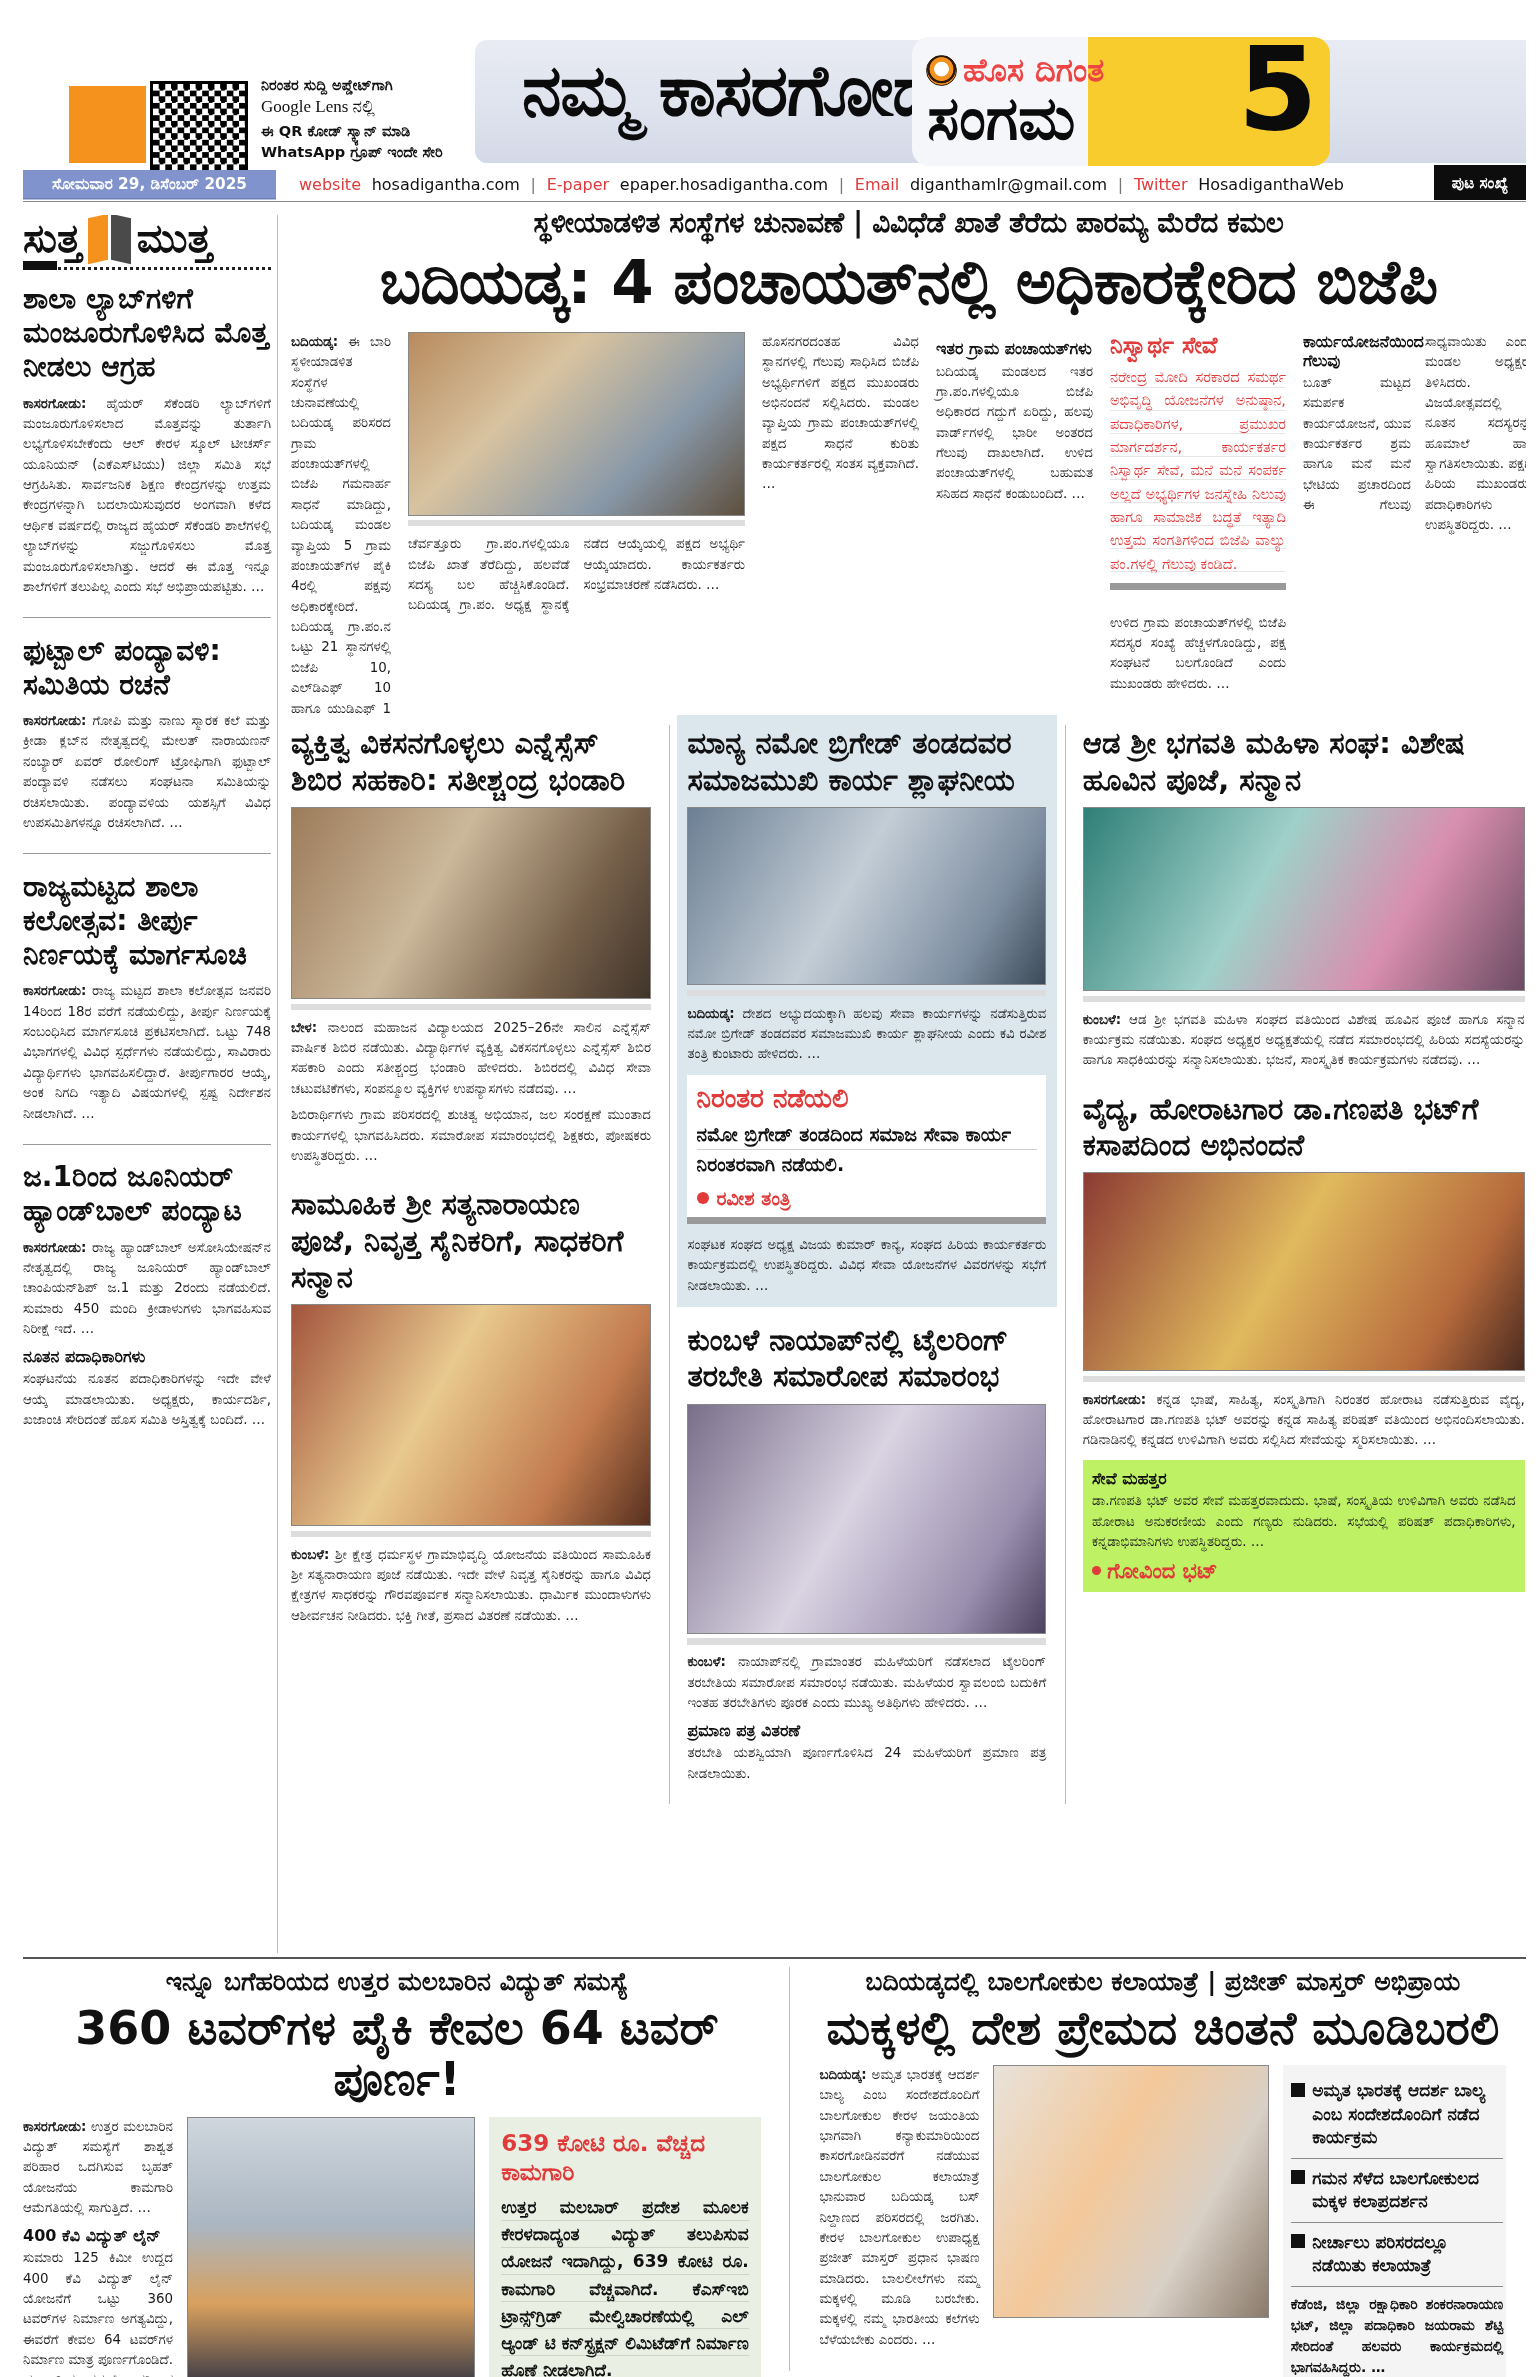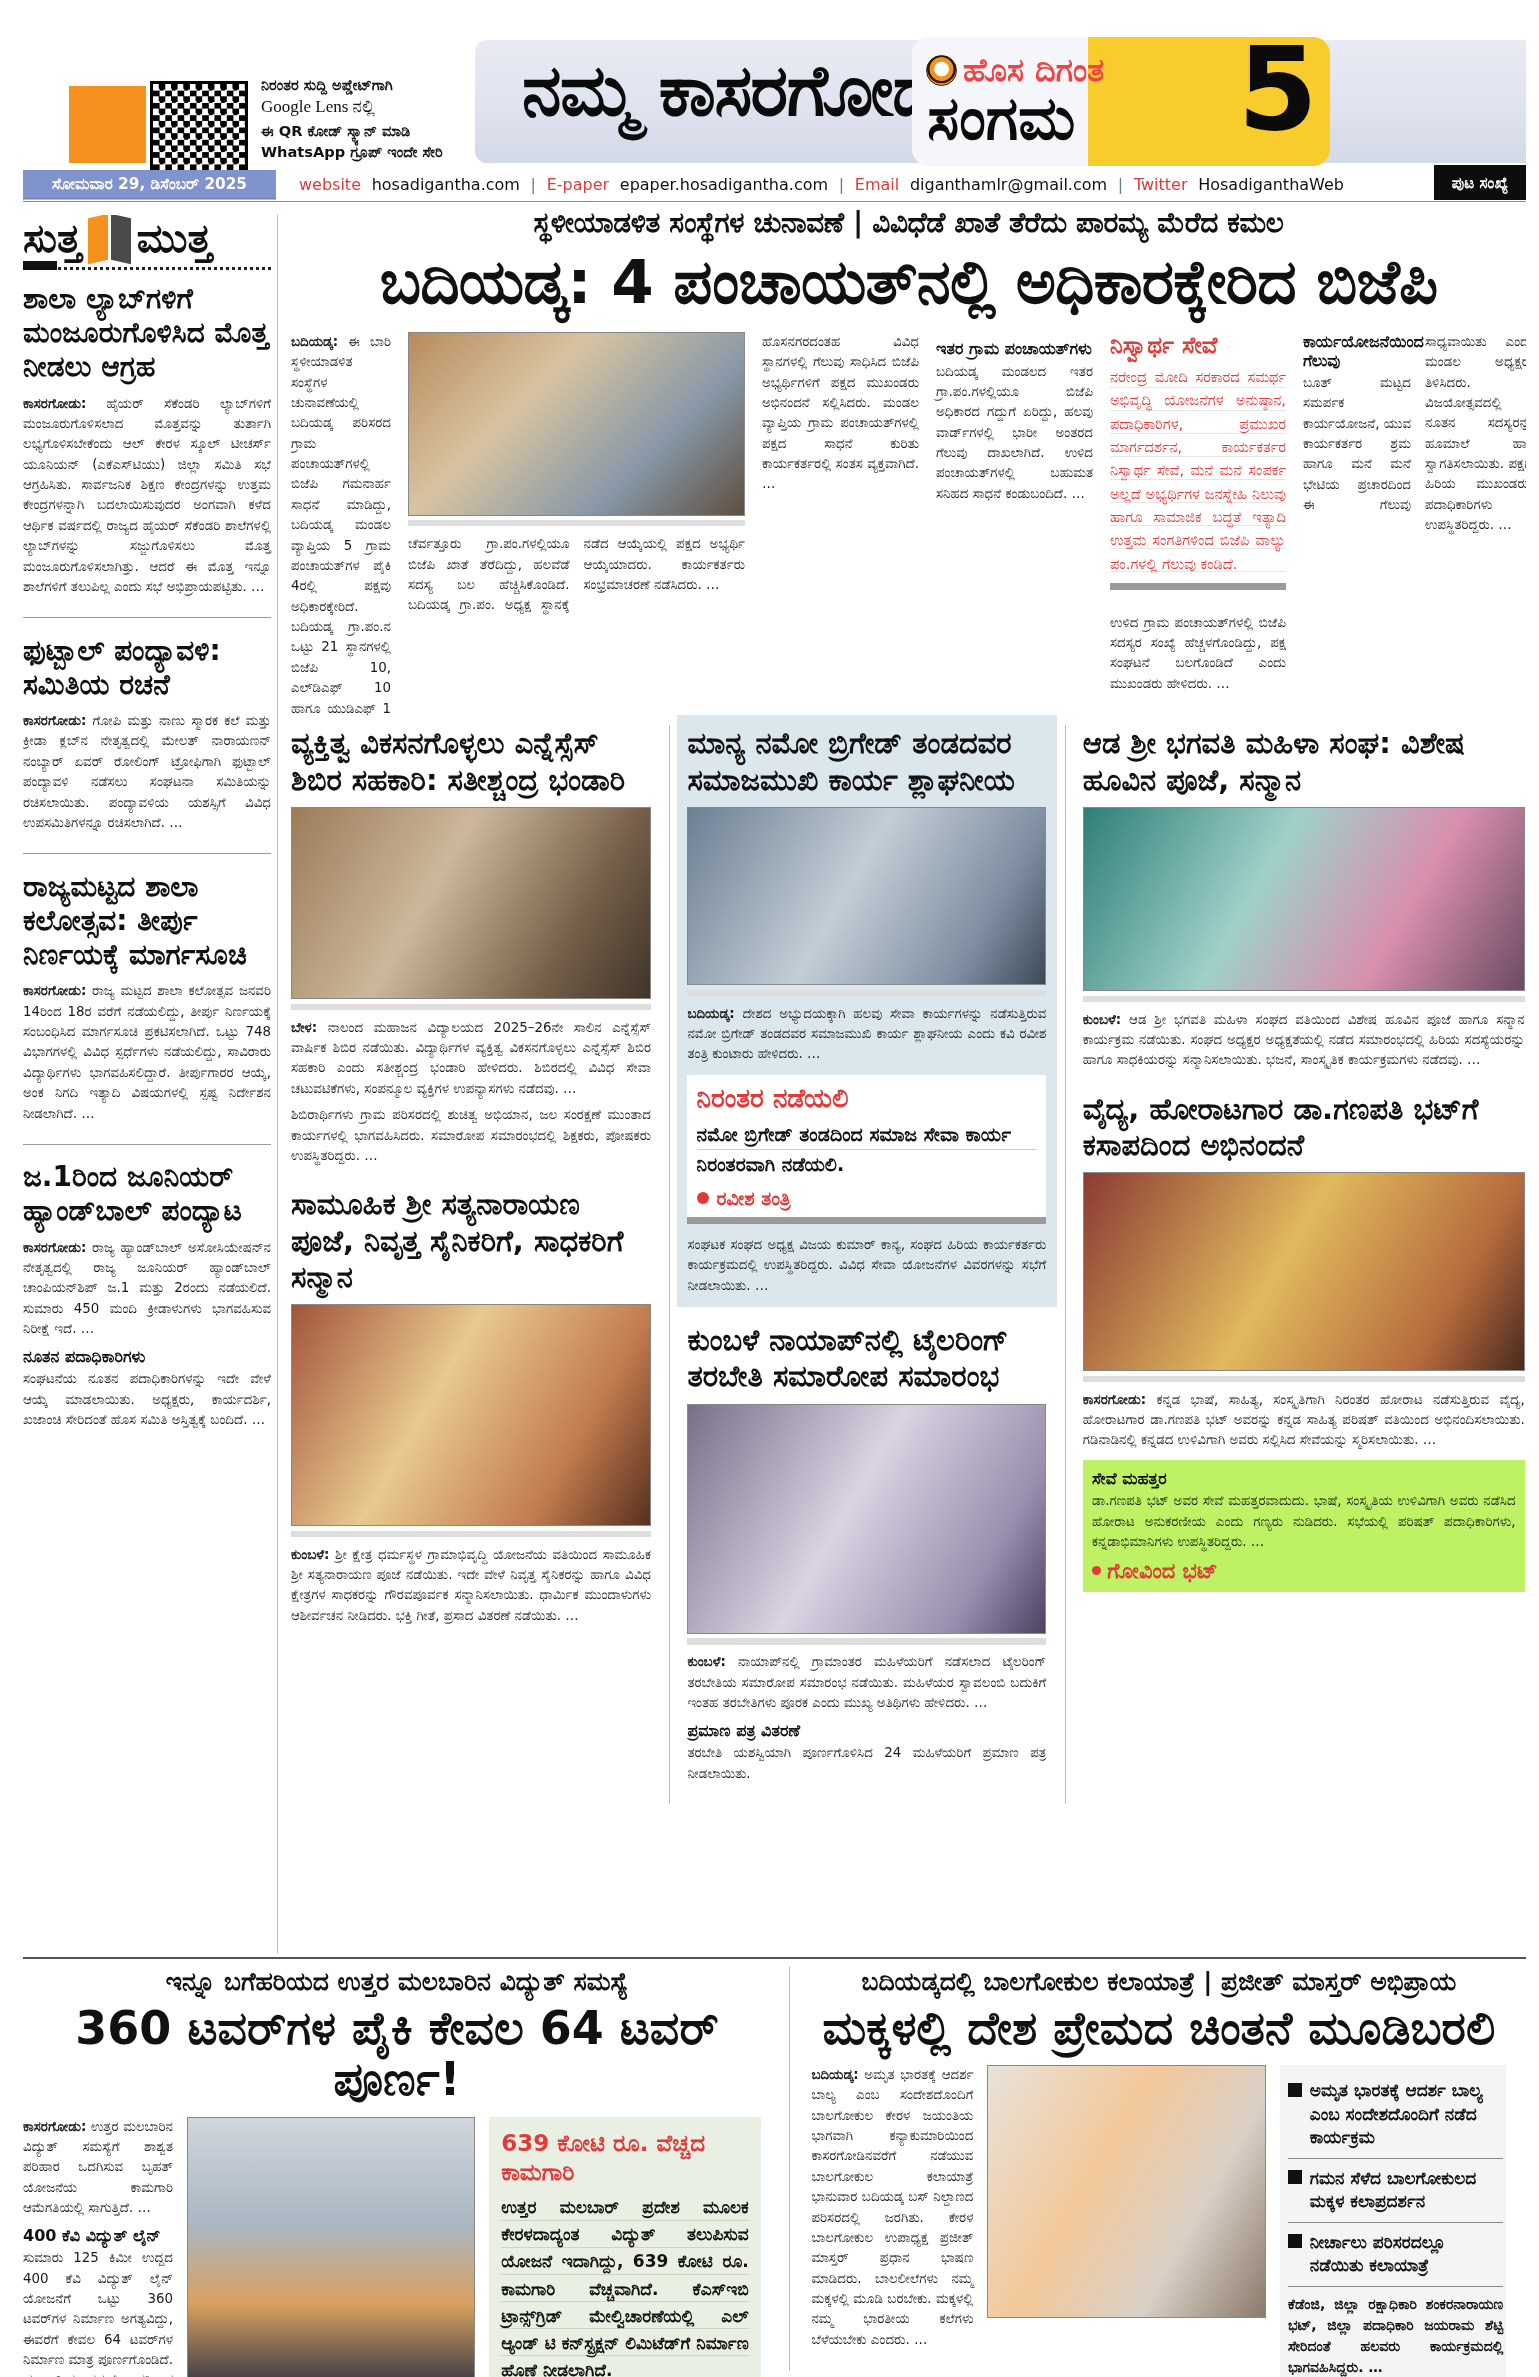--- a/index.html
+++ b/index.html
@@ -93,21 +93,21 @@
   .quote .x { font-size:19px; font-weight:700; line-height:1.55;
               background:repeating-linear-gradient(180deg,transparent 0 29px,#cfcfcf 29px 30px); }
   .quote .n { margin-top:7.7px; color:#e03a3a; font-size:19px; font-weight:800; display:flex; align-items:center; gap:7.7px; }
   .quote .n i { width:12.3px; height:12.3px; border-radius:50%; background:#e03a3a; }
   .greybg { background:#bef264; padding:9.2px; }
   .attr-red { color:#e03a3a; font-weight:800; font-size:21px; display:flex; gap:6.1px; align-items:center; margin-top:6.1px; }
   .attr-red i { width:9.2px; height:9.2px; border-radius:50%; background:#e03a3a; }
 
   
   .bottom { position:absolute; left:23px; top:1957px; width:1503px; height:414px; border-top:2.3px solid #555; padding-top:7.7px; display:flex; gap:18.4px; }
-  .bot-left { width:748px; } .bot-mid { width:717px; border-left:0.8px solid #bbb; padding-left:21px; }
+  .bot-left { width:748px; } .bot-mid { width:717px; border-left:0.8px solid #bbb; padding-left:29px; }
   .kicker-s { text-align:center; font-size:25px; font-weight:800; }
   .headline-l { text-align:center; font-size:46px; font-weight:800; line-height:1.12; margin:6.1px 0 10.7px; }
   .bl-row { display:flex; gap:14px; }
   .bl-row .txt { width:150px; }
   .tower-photo { width:288px; height:268px; border:0.8px solid #888;
                  background:linear-gradient(180deg,#cfd6dd 0%,#aab6c2 40%,#d8a05e 70%,#3a3a46 100%); }
   .greenbox { width:272px; height:268px; background:#e9efe3; padding:12.3px; }
   .greenbox .t { color:#e03a3a; font-size:23px; font-weight:800; line-height:1.25; margin-bottom:7.7px; }
   .greenbox .x { font-size:17px; font-weight:700; line-height:1.6; text-align:justify;
                  background:repeating-linear-gradient(180deg,transparent 0 26px,#cdd6c4 26px 27px); }

